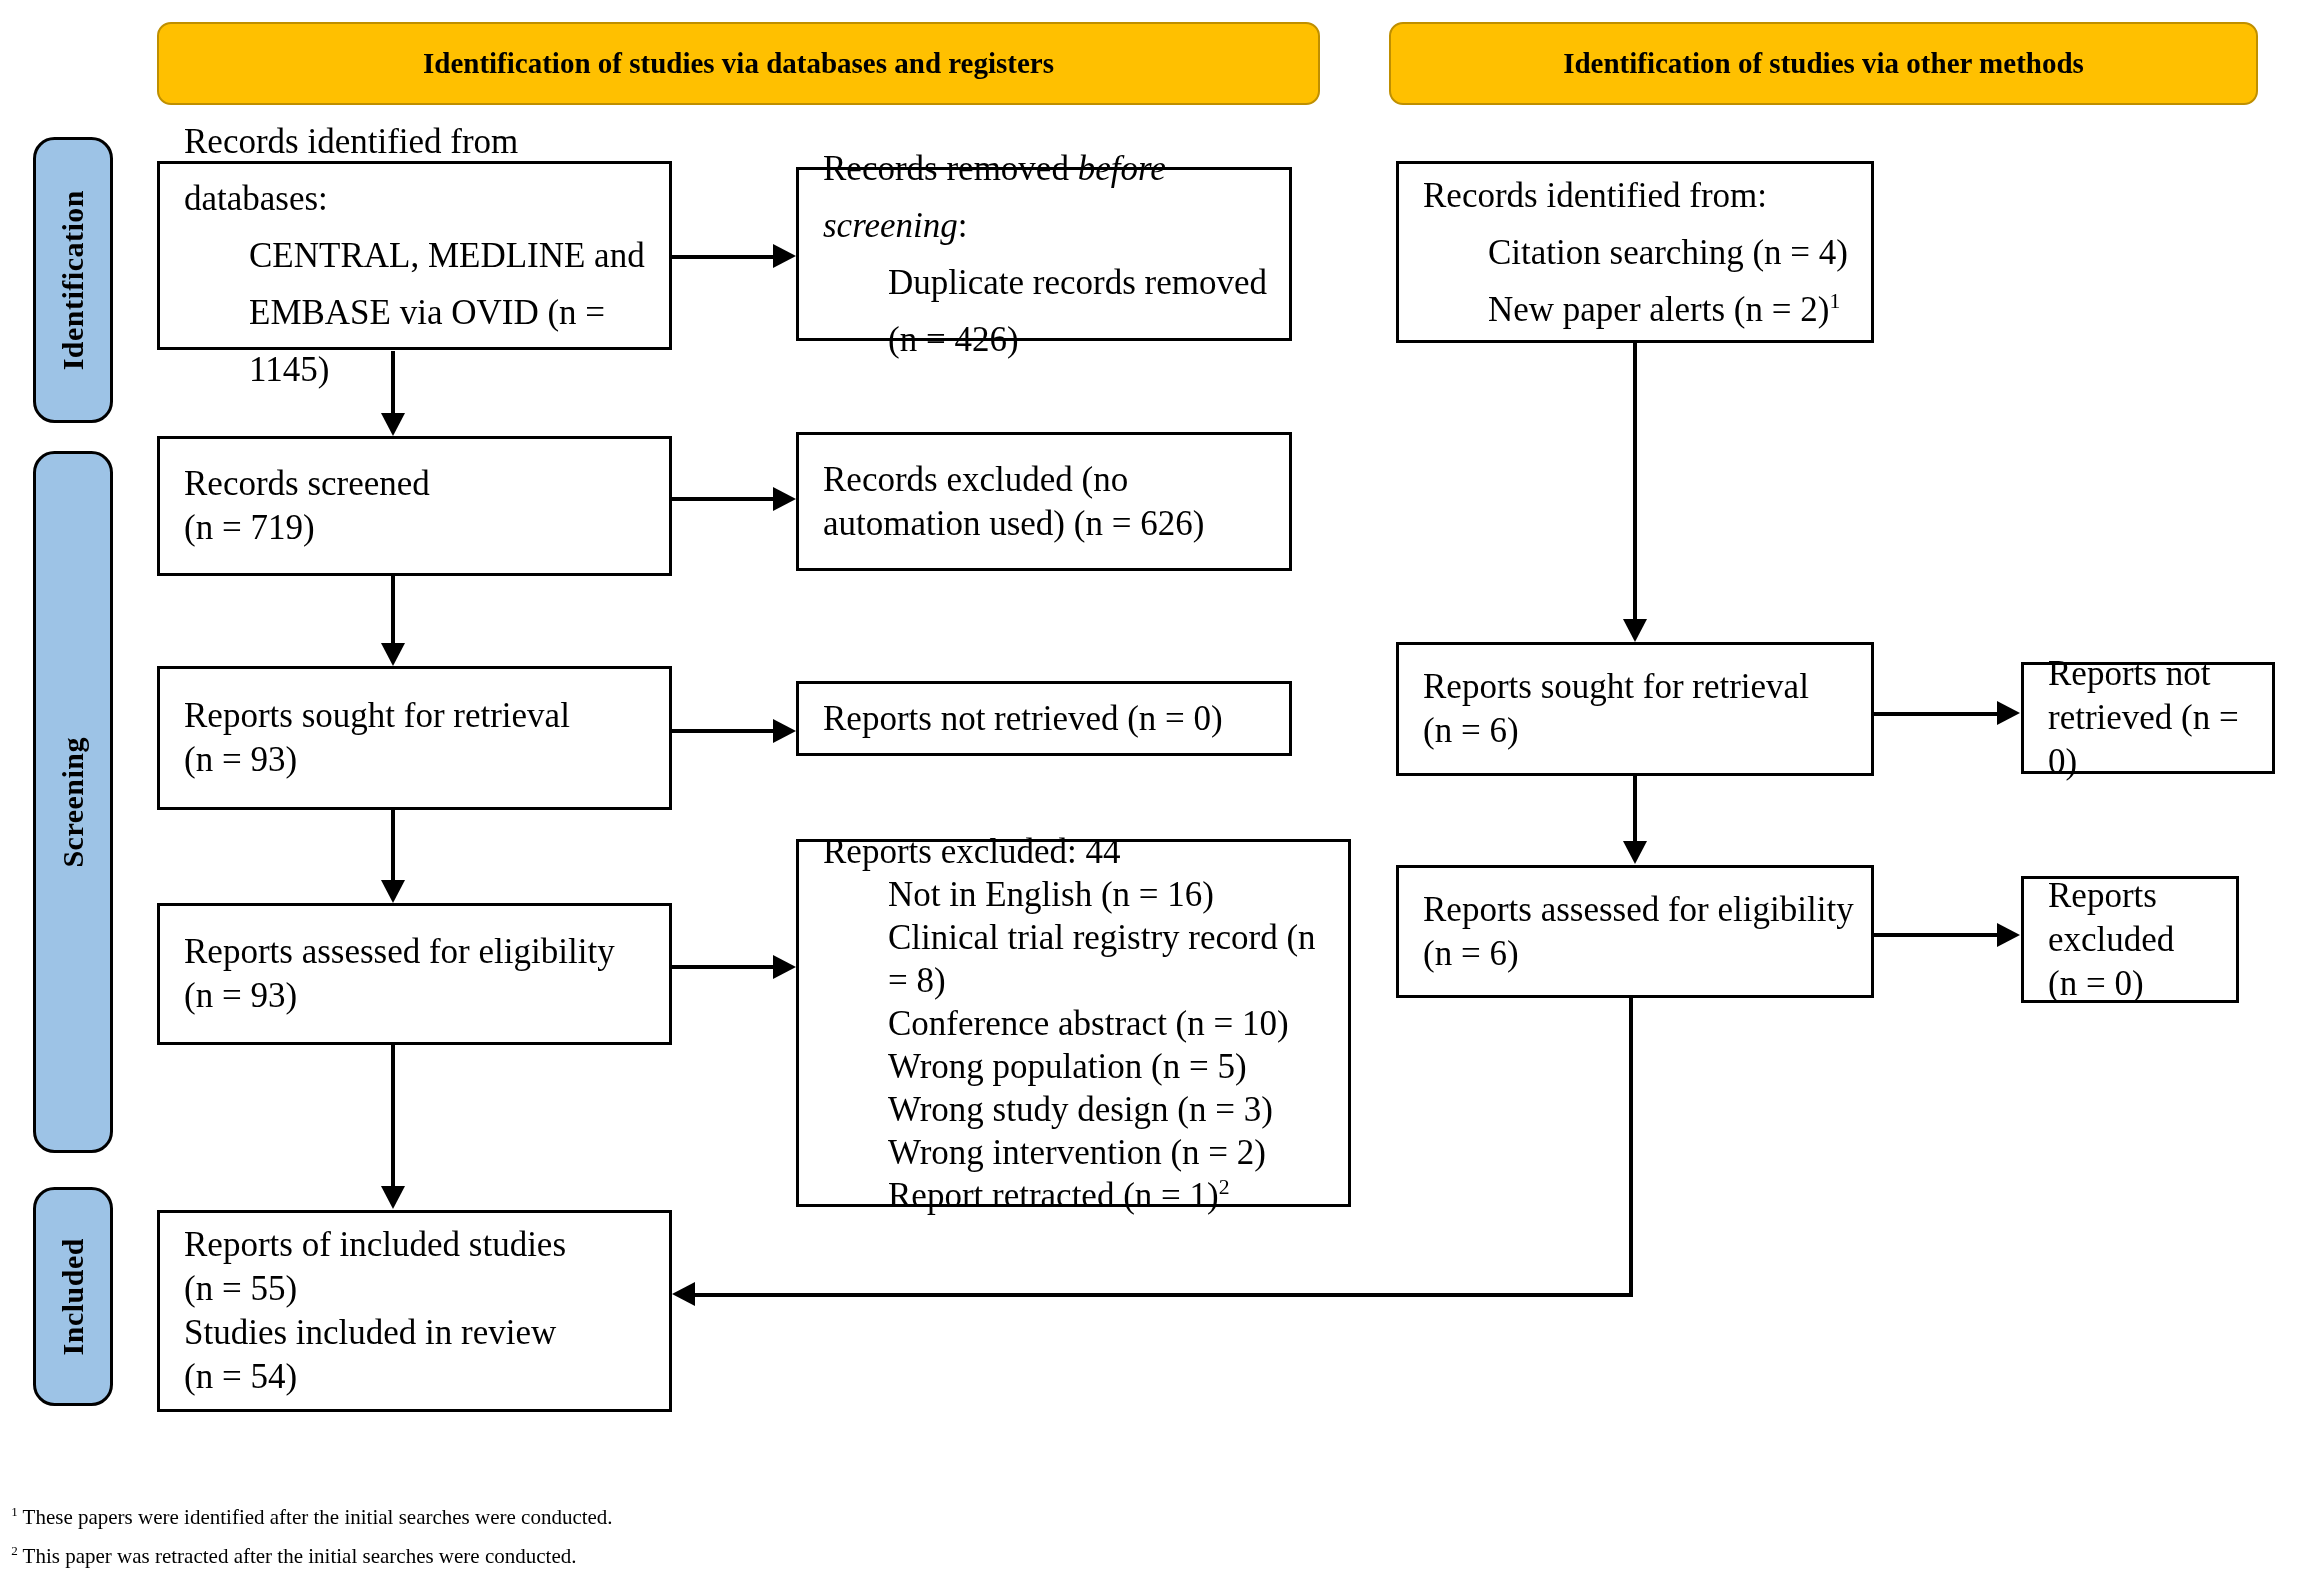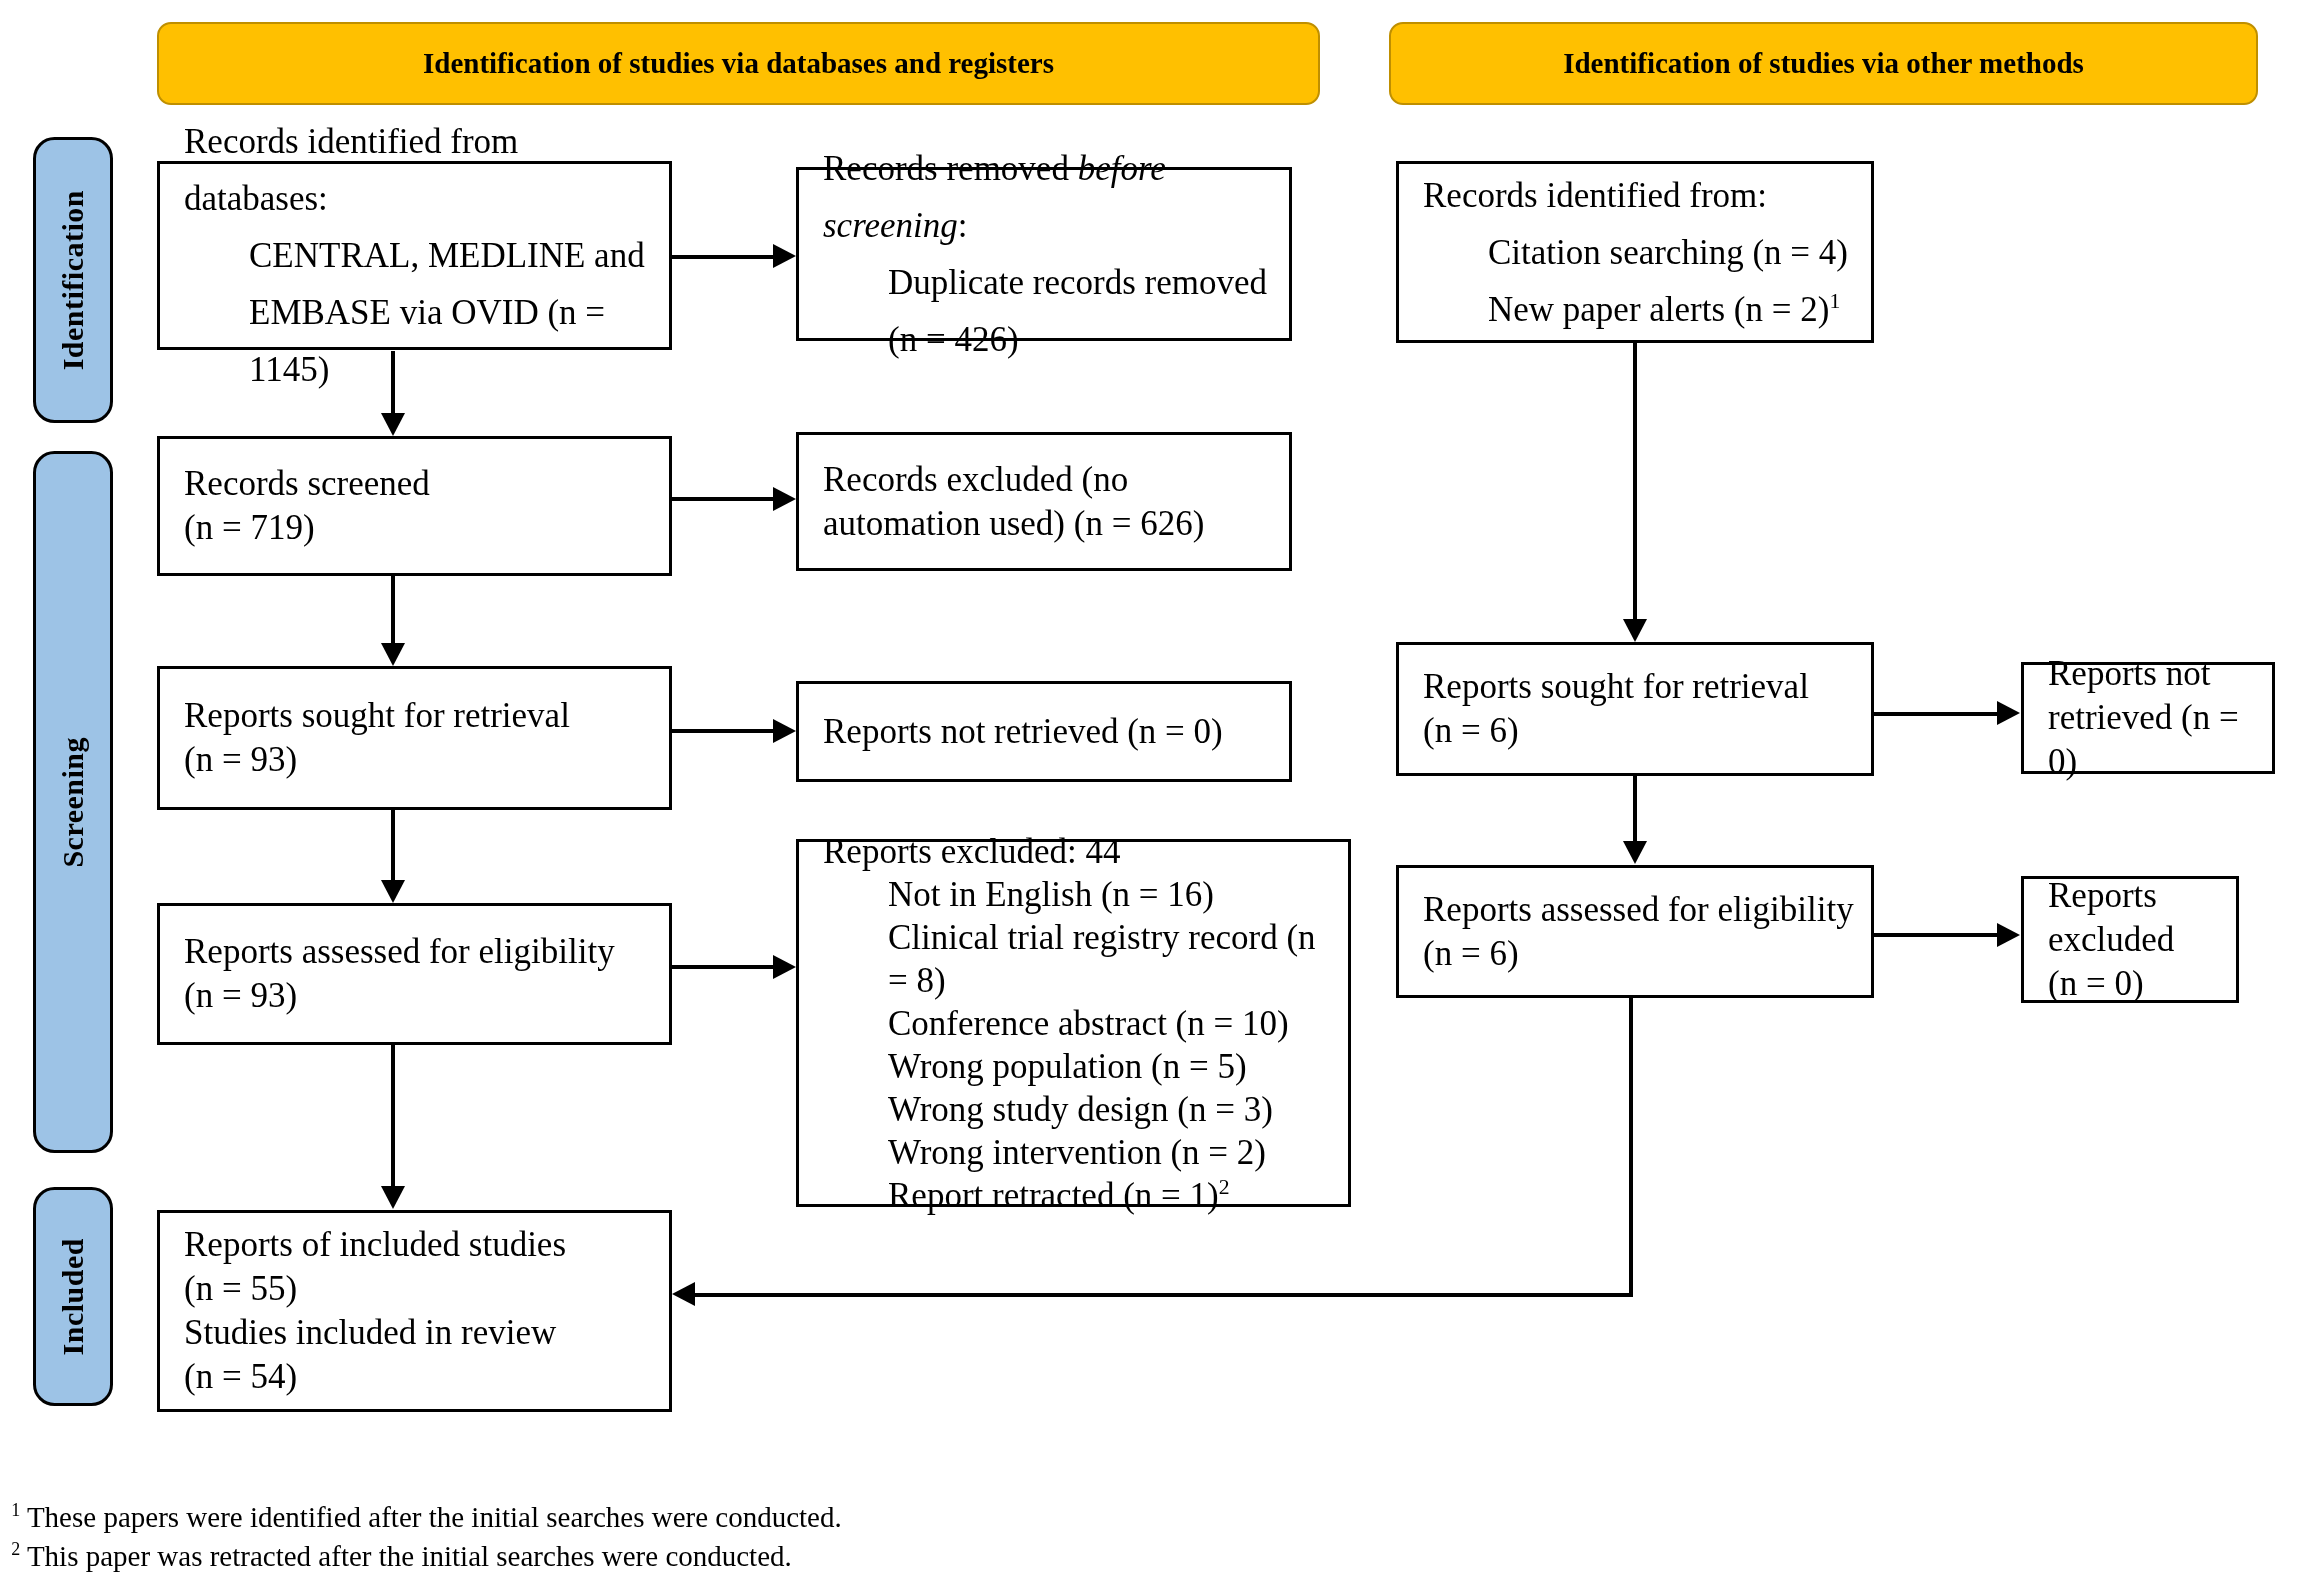--- a/index.html
+++ b/index.html
@@ -24,21 +24,21 @@
   .box.sp{line-height:57px;}
   .box.tight{line-height:43px;}
   .ind{margin-left:65px;}
 
   .hline,.vline{position:absolute;background:#000;}
   .ah{position:absolute;width:0;height:0;}
   .ah.r{border-top:12.6px solid transparent;border-bottom:12.6px solid transparent;border-left:23px solid #000;}
   .ah.l{border-top:12.6px solid transparent;border-bottom:12.6px solid transparent;border-right:23px solid #000;}
   .ah.d{border-left:12.6px solid transparent;border-right:12.6px solid transparent;border-top:23px solid #000;}
 
-  .fn{position:absolute;font-size:29px;line-height:37px;}
+  .fn{position:absolute;font-size:21px;line-height:37px;}
   sup{font-size:0.62em;vertical-align:super;line-height:0;}
   i{font-style:italic;}
 </style>
 </head>
 <body>
 
 <div class="stage">
 
   <div class="banner" style="left:1389px;top:22.4px;width:869px;height:83px;">
     <span>Identification of studies via other methods</span>
@@ -89,21 +89,21 @@
     <div><span>Records removed </span><i>before screening</i><span>:</span></div>
     <div class="ind">Duplicate records removed</div>
     <div class="ind">(n = 426)</div>
   </div>
 
   <div class="box" style="left:796px;top:432px;width:496px;height:139px;">
     <div>Records excluded (no</div>
     <div>automation used) (n = 626)</div>
   </div>
 
-  <div class="box" style="left:796px;top:681px;width:496px;height:101px;">
+  <div class="box" style="left:796px;top:681px;width:496px;height:75px;">
     <div>Reports not retrieved (n = 0)</div>
   </div>
 
   <div class="box tight" style="left:796px;top:839px;width:555px;height:368px;">
     <div>Reports excluded: 44</div>
     <div class="ind">Not in English (n = 16)</div>
     <div class="ind">Clinical trial registry record (n = 8)</div>
     <div class="ind">Conference abstract (n = 10)</div>
     <div class="ind">Wrong population (n = 5)</div>
     <div class="ind">Wrong study design (n = 3)</div>

